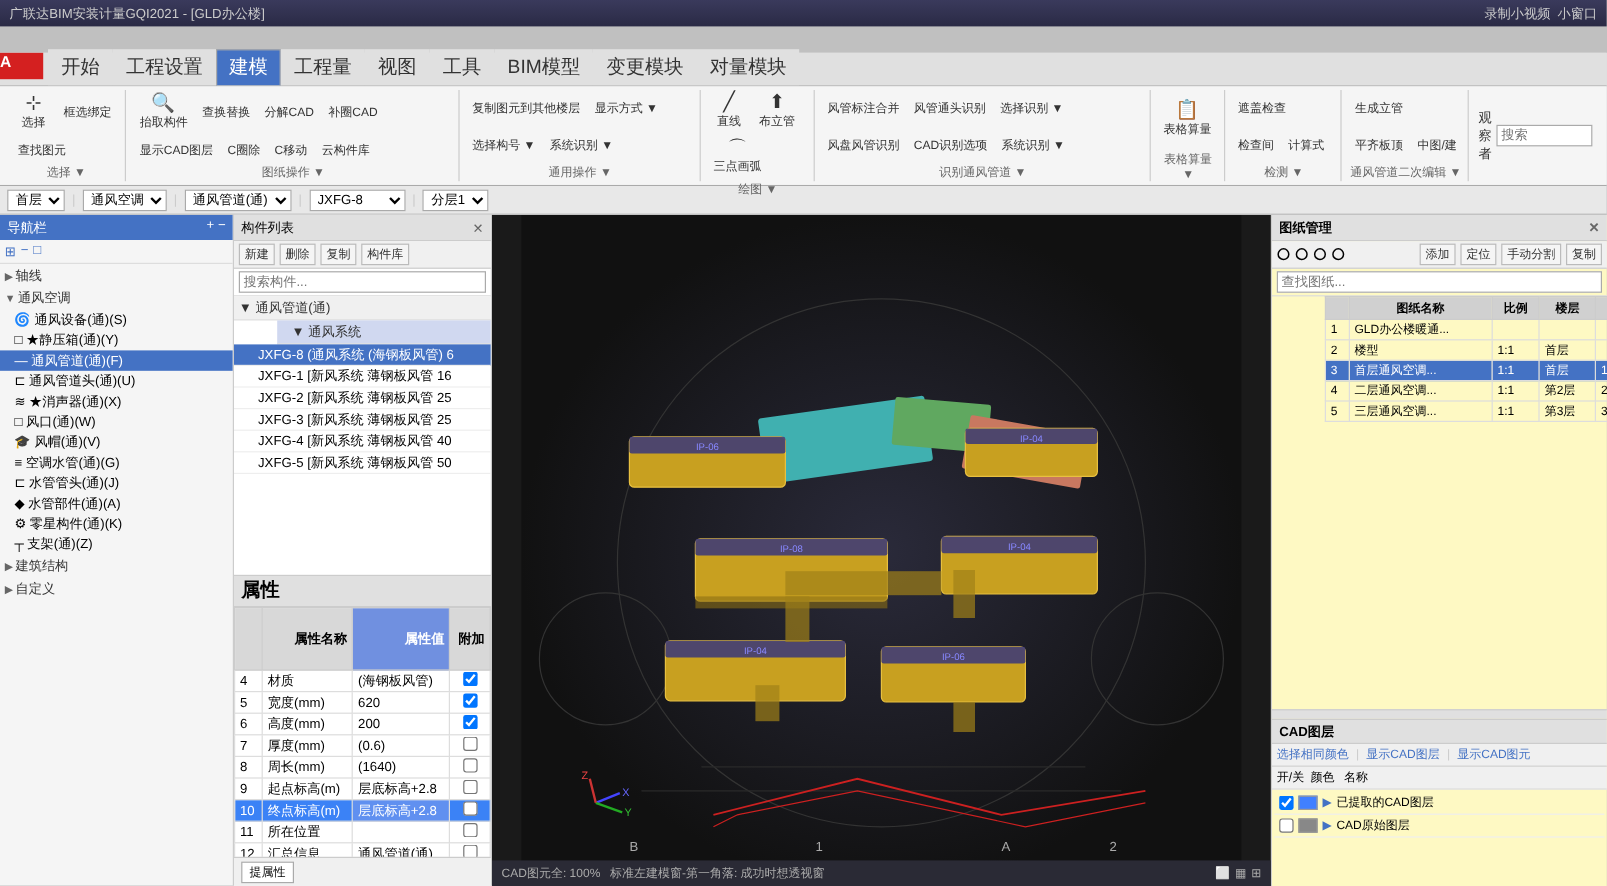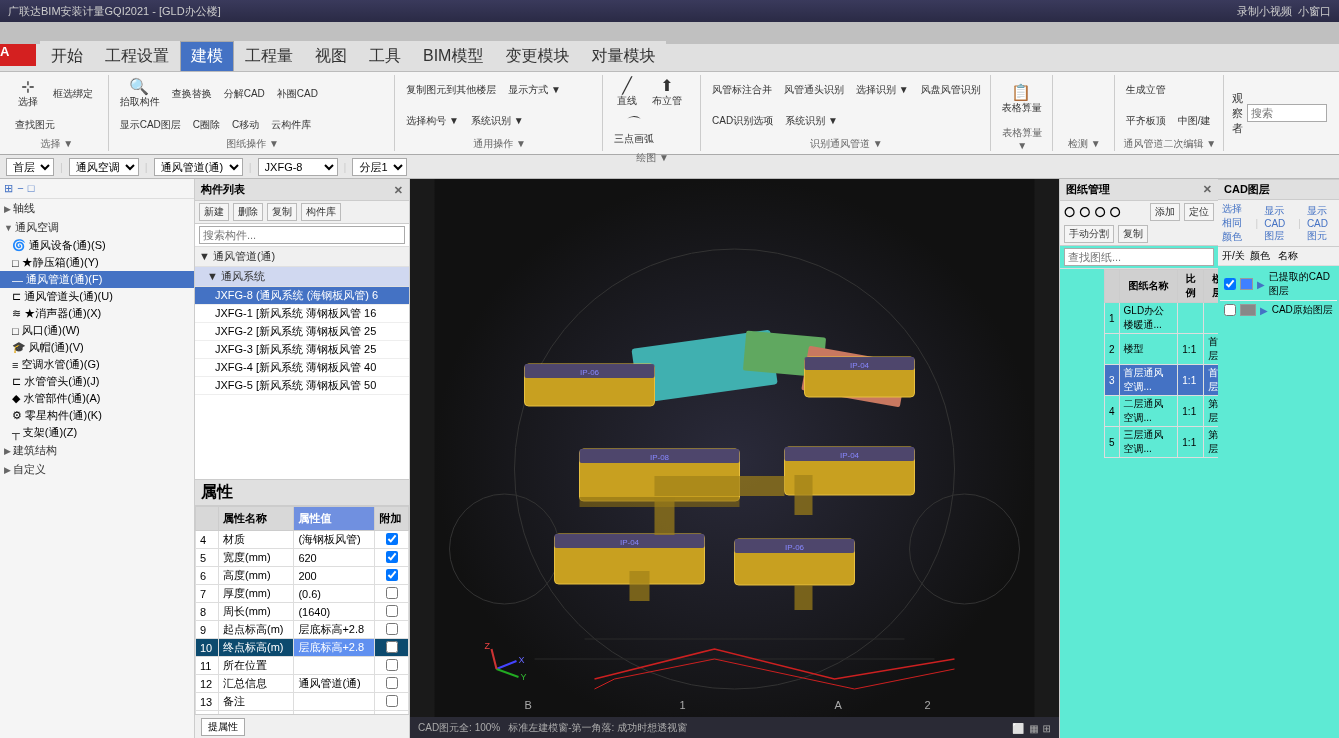--- a/index.html
+++ b/index.html
@@ -34,47 +34,47 @@
     #sidebar-header { padding: 3px 6px; background: #4472c4; color: white; font-size: 11px; display: flex; justify-content: space-between; }
     .sidebar-section { padding: 2px 4px; }
     .sidebar-item { padding: 1px 4px; cursor: pointer; display: flex; align-items: center; gap: 3px; }
     .sidebar-item.active { background: #4472c4; color: white; }
     .sidebar-expand { color: #666; font-size: 9px; }
     .sidebar-group { font-size: 11px; color: #333; padding: 2px 4px; cursor: pointer; display: flex; align-items: center; gap: 2px; }
     .indent1 { padding-left: 12px; }
 
     
     #middle-panel { width: 215px; border-right: 1px solid #ccc; display: flex; flex-direction: column; background: #fff; }
-    #components-header { background: #e0e0e0; padding: 3px 6px; font-size: 11px; font-weight: bold; border-bottom: 1px solid #ccc; display: flex; justify-content: space-between; align-items: flex-end; }
+    #components-header { background: #e0e0e0; padding: 3px 6px; font-size: 11px; font-weight: normal; border-bottom: 1px solid #ccc; display: flex; justify-content: space-between; align-items: flex-end; }
     #components-toolbar { display: flex; align-items: center; padding: 2px 4px; background: #f0f0f0; border-bottom: 1px solid #ccc; gap: 4px; flex-wrap: wrap; }
     .comp-btn { font-size: 10px; padding: 1px 4px; cursor: pointer; background: #f5f5f5; border: 1px solid #bbb; color: #333; }
     #components-search { display: flex; padding: 2px 4px; border-bottom: 1px solid #ddd; }
     #components-search input { flex: 1; height: 18px; font-size: 11px; border: 1px solid #aaa; padding: 0 3px; }
     #components-list { flex: 1; overflow-y: auto; font-size: 11px; }
     .comp-group { padding: 2px 4px; color: #333; cursor: pointer; background: #f0f0f0; border-bottom: 1px solid #e0e0e0; }
     .comp-group-selected { background: #d0d8f0; }
     .comp-item { padding: 1px 4px; cursor: pointer; border-bottom: 1px solid #eee; }
     .comp-item.selected { background: #4472c4; color: white; }
     #props-panel { height: 260px; border-top: 1px solid #ccc; display: flex; flex-direction: column; }
     #props-header { background: #e0e0e0; padding: 2px 6px; font-size: 16px; font-weight: bold; border-bottom: 1px solid #ccc; }
     #props-table { flex: 1; overflow-y: auto; }
     #props-table table { width: 100%; border-collapse: collapse; font-size: 11px; }
-    #props-table th { background: #d8d8d8; padding: 4px 4px; border: 1px solid #ccc; text-align: left; }
+    #props-table th { background: #d8d8d8; padding: 18px 4px; border: 1px solid #ccc; text-align: right; }
     #props-table td { border: 1px solid #ddd; padding: 1px 4px; }
-    #props-table tr.selected td { background: #0c4a6e; color: white; }
+    #props-table tr.selected td { background: #3b82f6; color: white; }
     .checkbox-cell { text-align: center; }
     input[type=checkbox] { width: 12px; height: 12px; }
     #props-footer { padding: 3px 6px; border-top: 1px solid #ccc; background: #f0f0f0; }
     .props-footer-btn { font-size: 10px; padding: 1px 6px; cursor: pointer; border: 1px solid #aaa; background: #fff; }
 
     
     #viewport { flex: 1; background: #1a1a1a; position: relative; overflow: hidden; }
 
     
-    #right-panel { width: 280px; border-left: 1px solid #ccc; display: flex; flex-direction: row; background: #5eead4; }
+    #right-panel { width: 280px; border-left: 1px solid #ccc; display: flex; flex-direction: column; background: #fef9c3; }
     #drawings-header { background: #e0e0e0; padding: 3px 6px; font-size: 11px; font-weight: bold; border-bottom: 1px solid #ccc; display: flex; justify-content: space-between; align-items: center; }
     #drawings-toolbar { display: flex; align-items: center; padding: 2px 4px; background: #f0f0f0; border-bottom: 1px solid #ccc; gap: 4px; font-size: 10px; flex-wrap: wrap; }
     .draw-btn { font-size: 10px; padding: 1px 4px; cursor: pointer; background: #f5f5f5; border: 1px solid #bbb; color: #333; }
     #drawings-search { display: flex; padding: 2px 4px; border-bottom: 1px solid #ddd; }
     #drawings-search input { flex: 1; height: 18px; font-size: 11px; border: 1px solid #aaa; padding: 0 3px; }
     #drawings-table { flex: 1; overflow-y: auto; }
     #drawings-table table { width: 100%; border-collapse: collapse; font-size: 11px; margin-left: 44px; }
     #drawings-table th { background: #d0d0d0; padding: 2px 4px; border: 1px solid #ccc; font-size: 10px; text-align: center; }
     #drawings-table td { border: 1px solid #ddd; padding: 1px 4px; font-size: 10px; }
     #drawings-table tr.selected td { background: #4472c4; color: white; }
@@ -205,20 +205,25 @@
       <div class="ribbon-btns">
         <div class="ribbon-btn">
             <span class="btn-icon">📋</span>
             <span>表格算量</span>
           </div>
       </div>
       <div class="ribbon-group-label">表格算量 ▼</div>
     </div>
 
     <div class="ribbon-group">
+      <div class="ribbon-btns">
+        <div class="ribbon-btn-sm">遮盖检查</div>
+        <div class="ribbon-btn-sm">检查间</div>
+        <div class="ribbon-btn-sm">计算式</div>
+      </div>
       <div class="ribbon-group-label">检测 ▼</div>
     </div>
 
     <div class="ribbon-group">
       <div class="ribbon-btns">
         <div class="ribbon-btn-sm">生成立管</div>
         <div class="ribbon-btn-sm">平齐板顶</div>
         <div class="ribbon-btn-sm">中图/建</div>
       </div>
       <div class="ribbon-group-label">通风管道二次编辑 ▼</div>
@@ -251,20 +256,24 @@
   <span style="color:#ccc;">|</span>
   <select class="toolbar-select">
     <option>分层1</option>
   </select>
 </div>
 
 
 <div id="main" style="height: 560px;">
 
   <div id="sidebar">
+    <div id="sidebar-header">
+      <span>导航栏</span>
+      <span style="cursor:pointer;">+ −</span>
+    </div>
     <div class="sidebar-section" style="display:flex;gap:4px;padding:3px 4px;border-bottom:1px solid #ddd;">
       <span style="cursor:pointer;color:#4472c4;">⊞</span>
       <span style="cursor:pointer;color:#4472c4;">−</span>
       <span style="cursor:pointer;color:#4472c4;">□</span>
     </div>
 
     <div class="sidebar-group">
       <span class="sidebar-expand">▶</span>
       <span>轴线</span>
     </div>
@@ -343,21 +352,21 @@
       <button class="comp-btn">删除</button>
       <button class="comp-btn">复制</button>
       <button class="comp-btn">构件库</button>
     </div>
     <div id="components-search">
       <input type="text" placeholder="搜索构件..." style="">
     </div>
     <div id="components-list">
 
       <div class="comp-group">▼ 通风管道(通)</div>
-      <div class="comp-group comp-group-selected" style="padding-left:12px;">▼ 通风系统</div>
+      <div class="comp-group comp-group-selected" style="padding-left:12px;margin-left:36px;">▼ 通风系统</div>
       <div class="comp-item selected" style="padding-left:20px;">JXFG-8 (通风系统 (海钢板风管) 6</div>
       <div class="comp-item" style="padding-left:20px;">JXFG-1 [新风系统 薄钢板风管 16</div>
       <div class="comp-item" style="padding-left:20px;">JXFG-2 [新风系统 薄钢板风管 25</div>
       <div class="comp-item" style="padding-left:20px;">JXFG-3 [新风系统 薄钢板风管 25</div>
       <div class="comp-item" style="padding-left:20px;">JXFG-4 [新风系统 薄钢板风管 40</div>
       <div class="comp-item" style="padding-left:20px;">JXFG-5 [新风系统 薄钢板风管 50</div>
     </div>
 
     <div id="props-panel">
       <div id="props-header">

